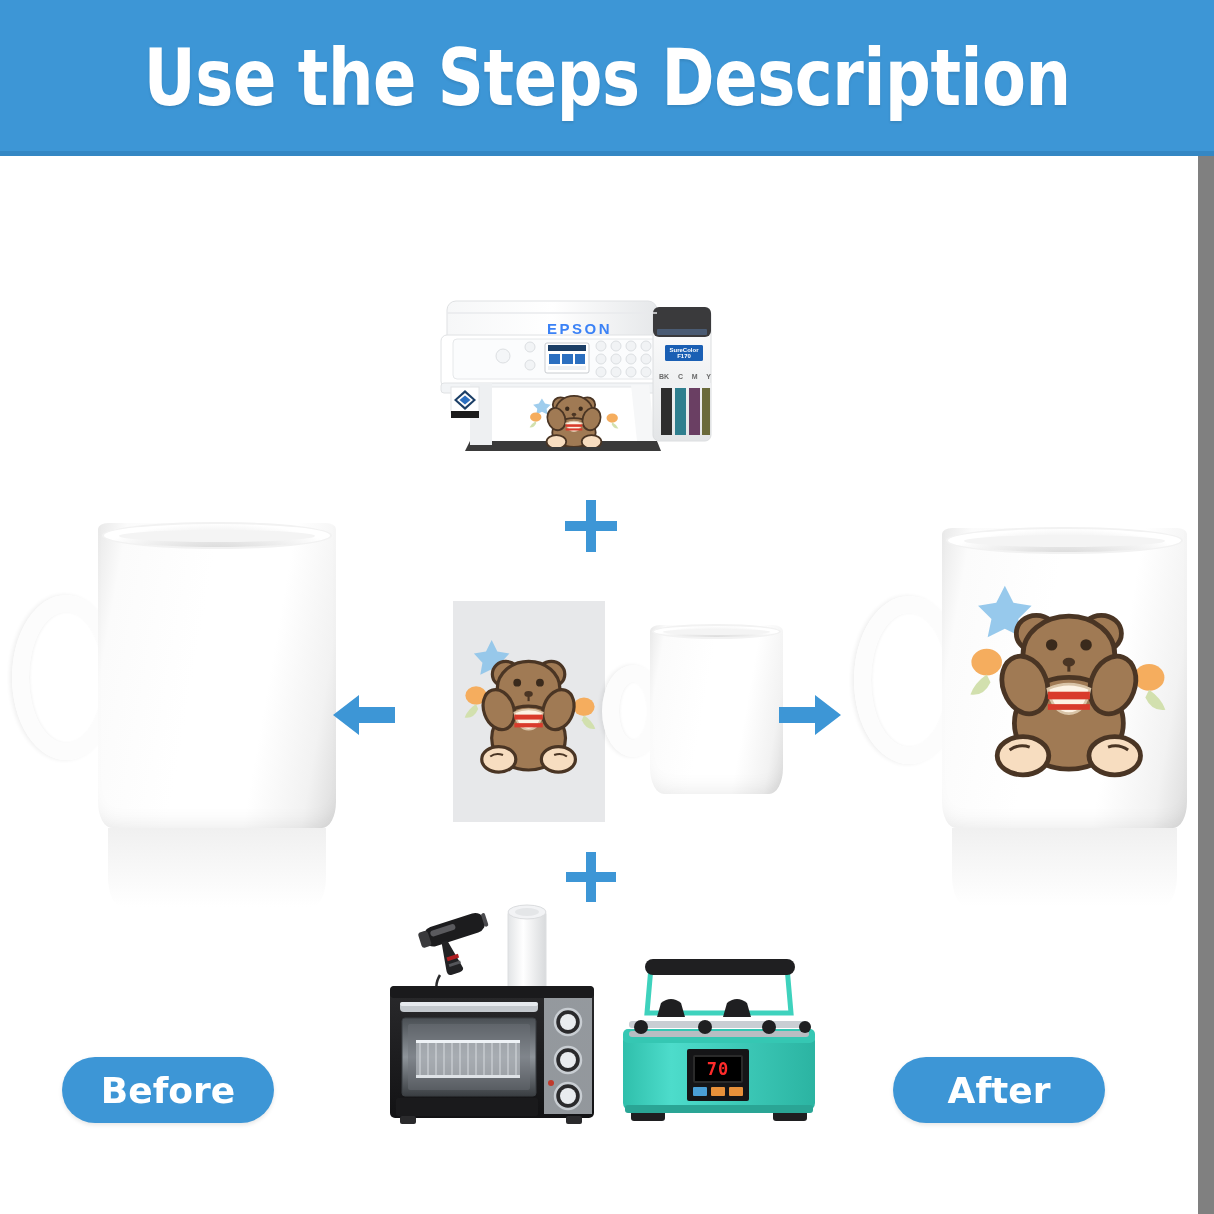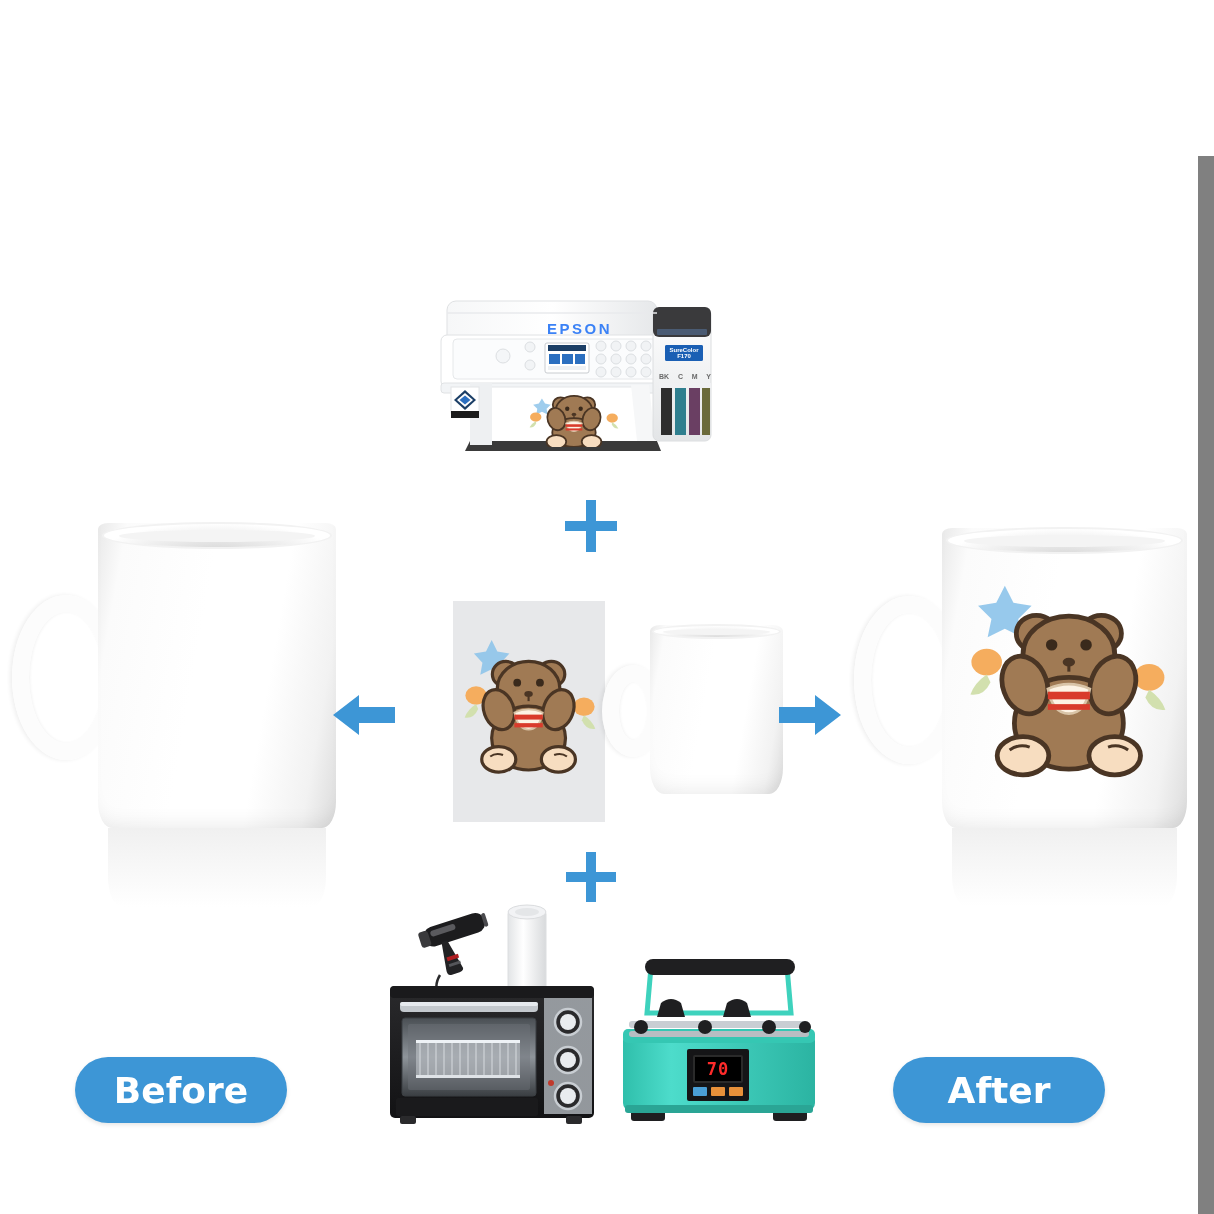--- a/index.html
+++ b/index.html
@@ -137,20 +137,23 @@
   .dryer { position:absolute; }
   .dryer svg { display:block; width:100%; height:100%; }
   .roll { position:absolute; }
   .roll svg { display:block; width:100%; height:100%; }
 </style>
 </head>
 <body>
 
 <div id="stage">
 
+  <div class="banner">
+    <div class="banner-title">Use the Steps Description</div>
+  </div>
 
   <div class="edge-bar"></div>
 
   <div class="printer" style="left:425px; top:283px; width:310px; height:195px;">
     <svg viewBox="0 0 310 195" xmlns="http://www.w3.org/2000/svg">
       <defs>
         <linearGradient id="pwhite" x1="0" y1="0" x2="0" y2="1">
           <stop offset="0" stop-color="#ffffff"></stop>
             <stop offset="1" stop-color="#e3e5e7"></stop>
         </linearGradient>
@@ -498,21 +501,21 @@
       <rect x="26" y="164" width="34" height="12" rx="3" fill="#1f1f21"></rect>
       <rect x="168" y="164" width="34" height="12" rx="3" fill="#1f1f21"></rect>
       <rect x="20" y="160" width="188" height="8" rx="3" fill="#2aa595"></rect>
     </svg>
 
     <div class="press-display" style="left:88px; top:110px; width:50px; height:28px;">
       <span>70</span>
     </div>
   </div>
 
-  <div class="pill" style="left:75px; top:1057px; width:212px; height:66px;">
+  <div class="pill" style="left:62px; top:1057px; width:212px; height:66px;">
     <span>Before</span>
   </div>
 
   <div class="pill" style="left:893px; top:1057px; width:212px; height:66px;">
     <span>After</span>
   </div>
 
 </div>
 
 </body></html>

